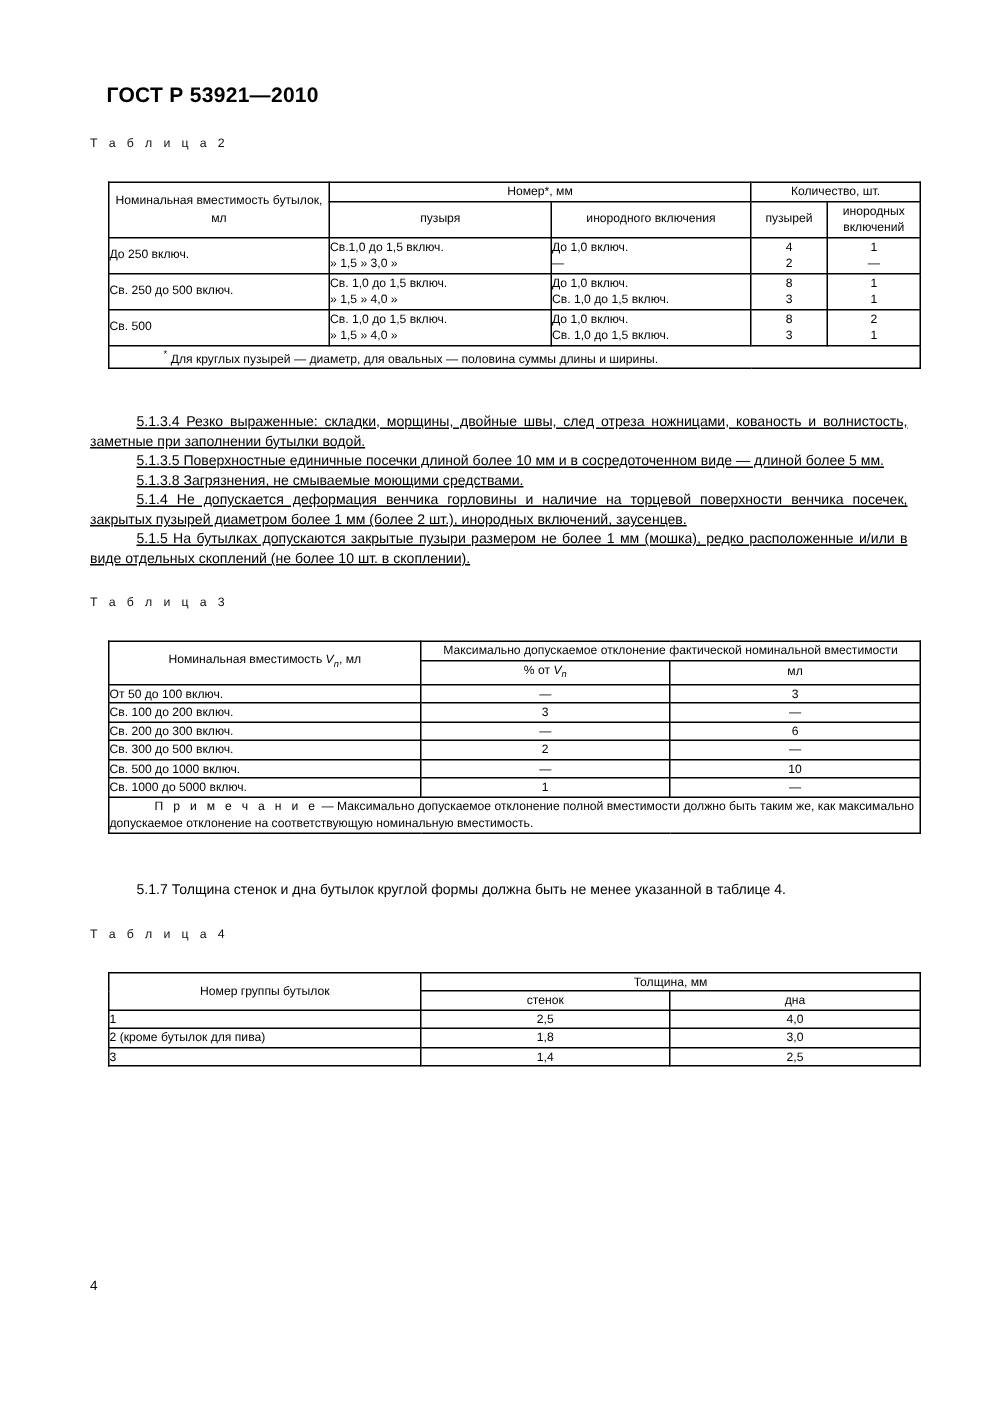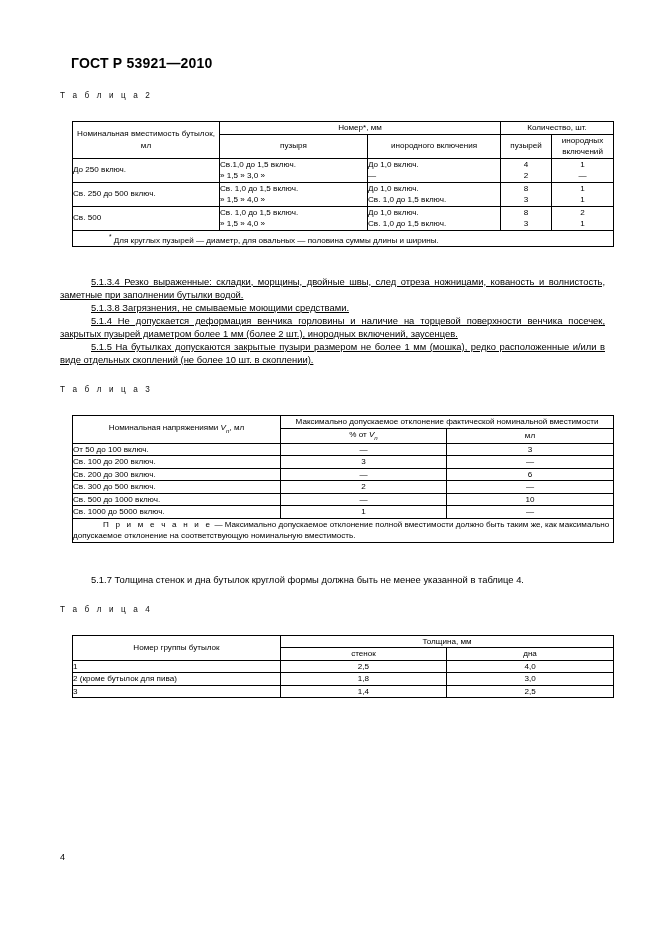--- a/index.html
+++ b/index.html
@@ -237,39 +237,40 @@
             <span class="foot-indent"><span class="sup-star">*</span> <span>Для круглых пузырей — диаметр, для овальных — половина суммы длины и ширины.</span></span>
           </td>
         </tr>
       </tbody>
     </table>
 
     <div class="sp-16"></div>
 
     <div class="body-text">
       <p>5.1.3.4  Резко выраженные: складки, морщины, двойные швы, след отреза ножницами, кованость и волнистость, заметные при заполнении бутылки водой.</p>
+      <p>5.1.3.5 Поверхностные единичные посечки длиной более 10 мм и в сосредоточенном виде — длиной более 5 мм.</p>
       <p class="nojust">5.1.3.8  Загрязнения, не смываемые моющими средствами.</p>
       <p>5.1.4  Не допускается деформация венчика горловины и наличие на торцевой поверхности венчика посечек, закрытых пузырей диаметром более 1 мм (более 2 шт.), инородных включений, заусенцев.</p>
       <p>5.1.5  На бутылках допускаются закрытые пузыри размером не более 1 мм (мошка), редко расположенные и/или в виде отдельных скоплений (не более 10 шт. в скоплении).</p>
     </div>
 
     <div class="sp-18"></div>
 
     <div class="table-caption">Т а б л и ц а  3</div>
     <div class="sp-8"></div>
 
     <table class="gost">
       <colgroup>
         <col style="width:208px">
         <col style="width:166px">
         <col style="width:167px">
       </colgroup>
       <thead>
         <tr class="thick-top">
-          <th class="hcell" rowspan="2"><span>Номинальная напряжениями </span><span class="ital">V</span><span class="sub-n ital">n</span><span>, мл</span></th>
+          <th class="hcell" rowspan="2"><span>Номинальная вместимость </span><span class="ital">V</span><span class="sub-n ital">n</span><span>, мл</span></th>
           <th class="hcell" colspan="2">Максимально допускаемое отклонение фактической номинальной вместимости</th>
         </tr>
         <tr class="thick-bot">
           <th class="hcell"><span>% от </span><span class="ital">V</span><span class="sub-n ital">n</span></th>
           <th class="hcell">мл</th>
         </tr>
       </thead>
       <tbody>
         <tr>
           <td class="cell-l">От 50 до 100 включ.</td>

